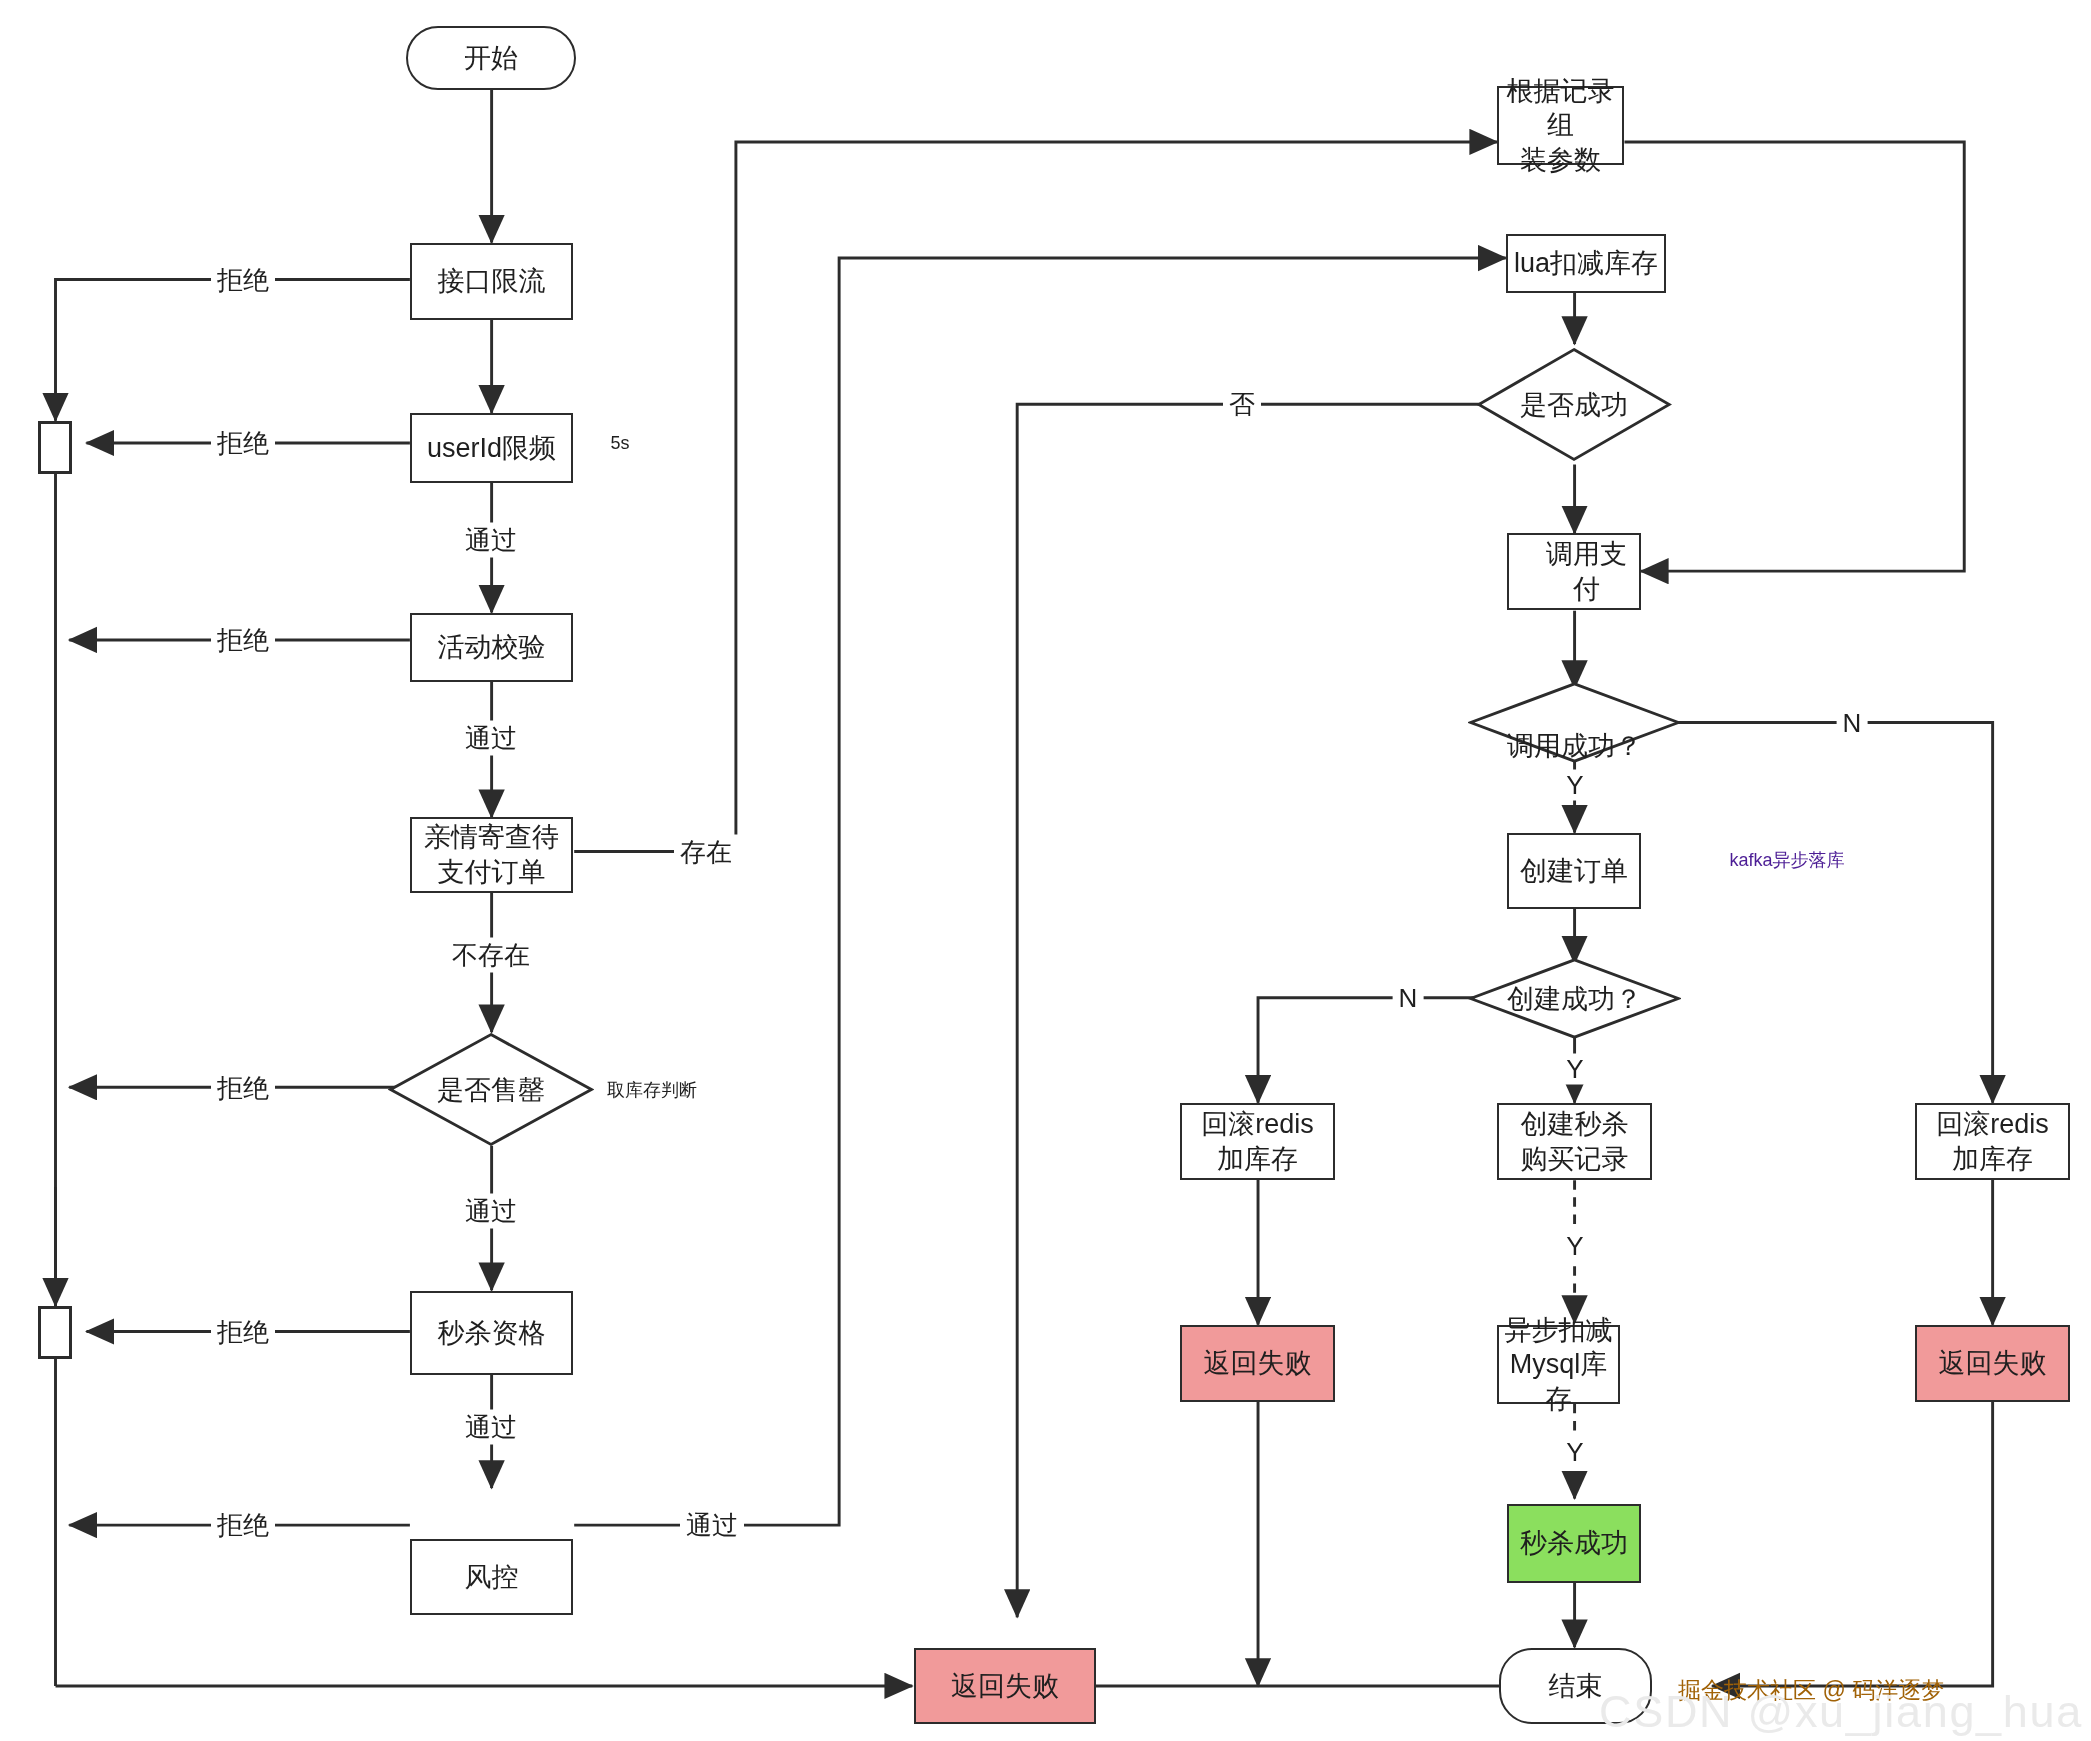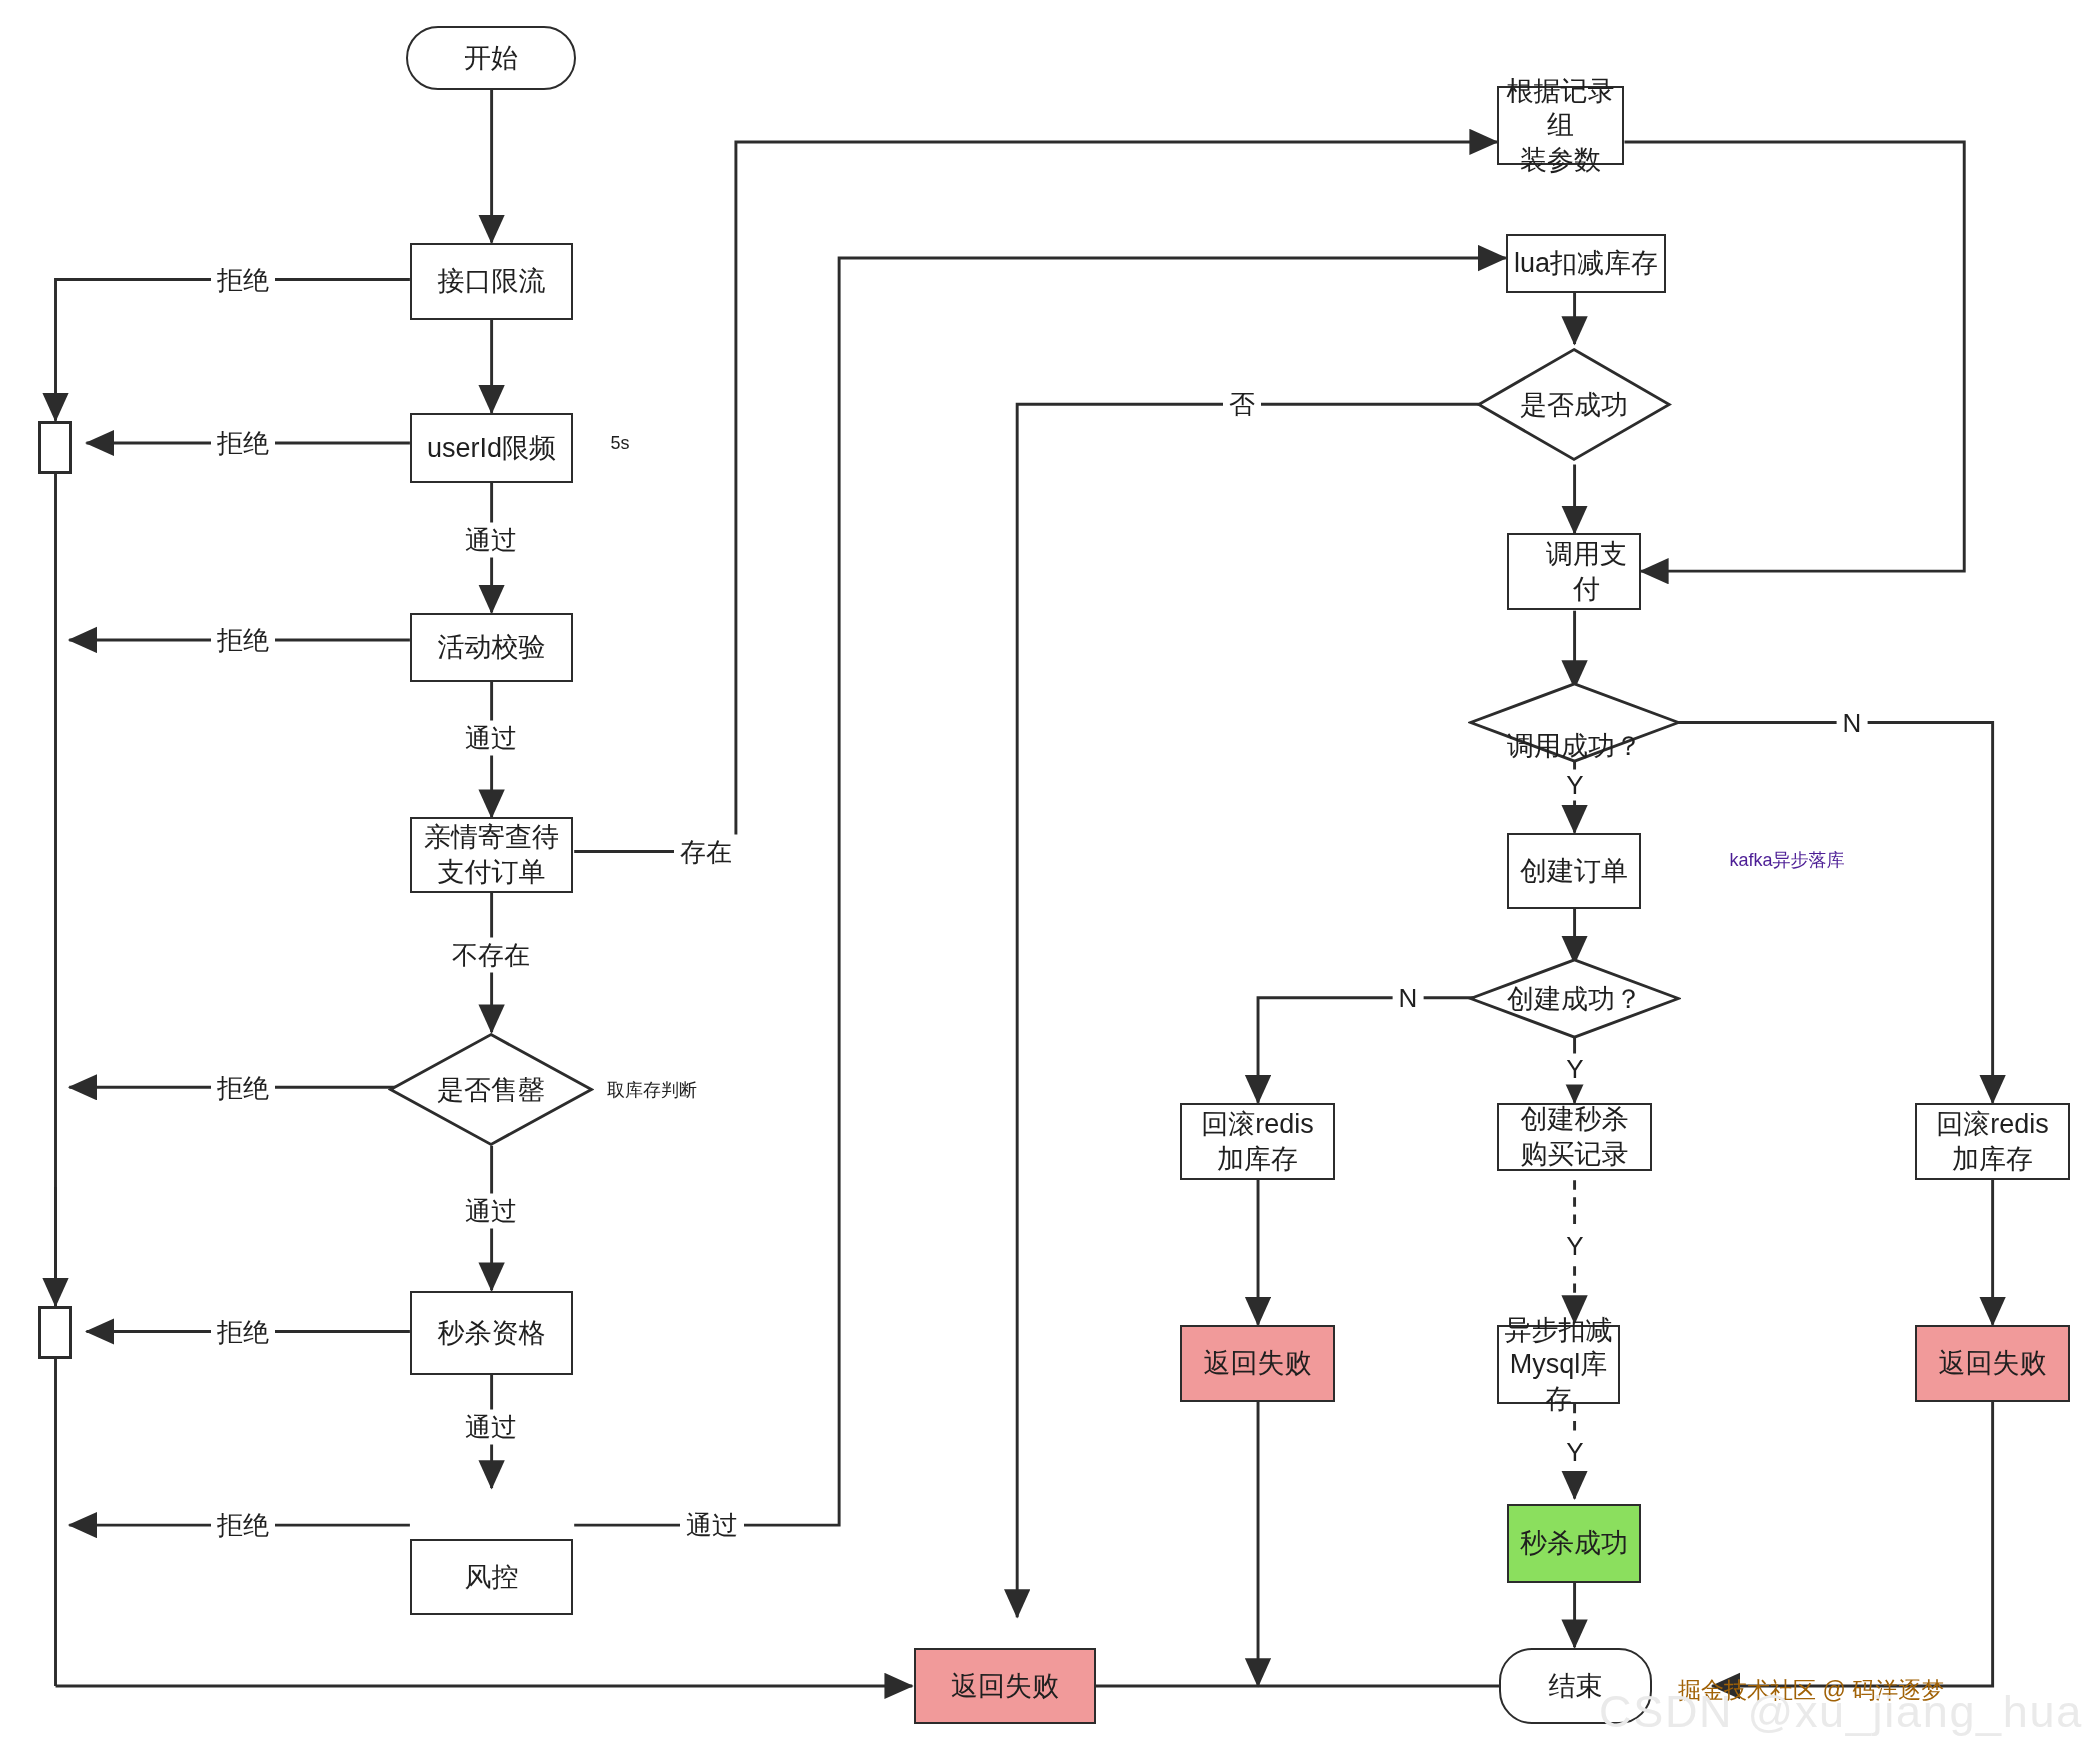--- a/index.html
+++ b/index.html
@@ -163,21 +163,21 @@
   <div class="diamond" style="left:1468px;top:957px;width:213px;height:83px;">
     <svg width="213" height="83" viewBox="0 0 248 96" xmlns="http://www.w3.org/2000/svg">
       <polygon points="124,3 245,48 124,93 3,48" fill="#ffffff" stroke="#2c2c2c" stroke-width="3.4"></polygon>
     </svg>
     <span>创建成功？</span>
   </div>
 
   <div class="node" style="left:1180px;top:1103px;width:155px;height:77px;">回滚redis
 加库存</div>
 
-  <div class="node" style="left:1497px;top:1103px;width:155px;height:68px;">创建秒杀
+  <div class="node" style="left:1497px;top:1103px;width:155px;height:77px;">创建秒杀
 购买记录</div>
 
   <div class="node" style="left:1915px;top:1103px;width:155px;height:77px;">回滚redis
 加库存</div>
 
   <div class="node fail" style="left:1180px;top:1325px;width:155px;height:77px;">返回失败</div>
 
   <div class="node" style="left:1497px;top:1325px;width:123px;height:79px;">异步扣减
 Mysql库存</div>
 

